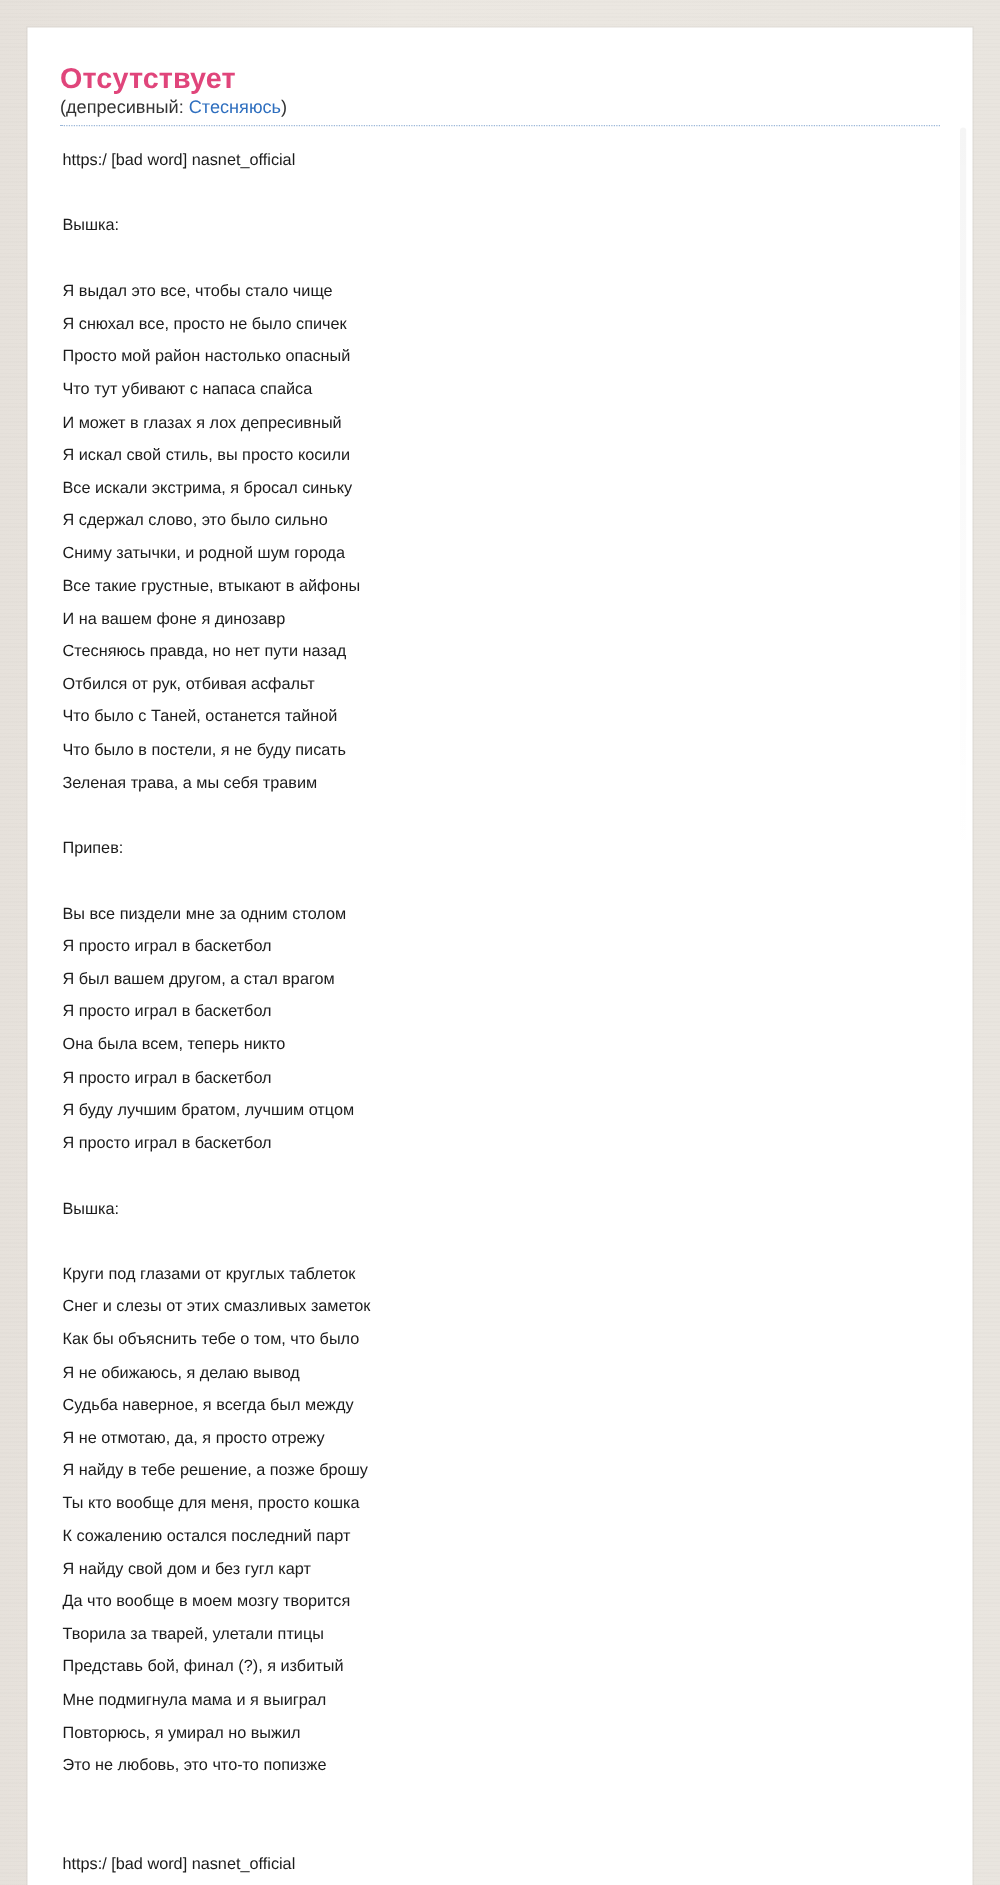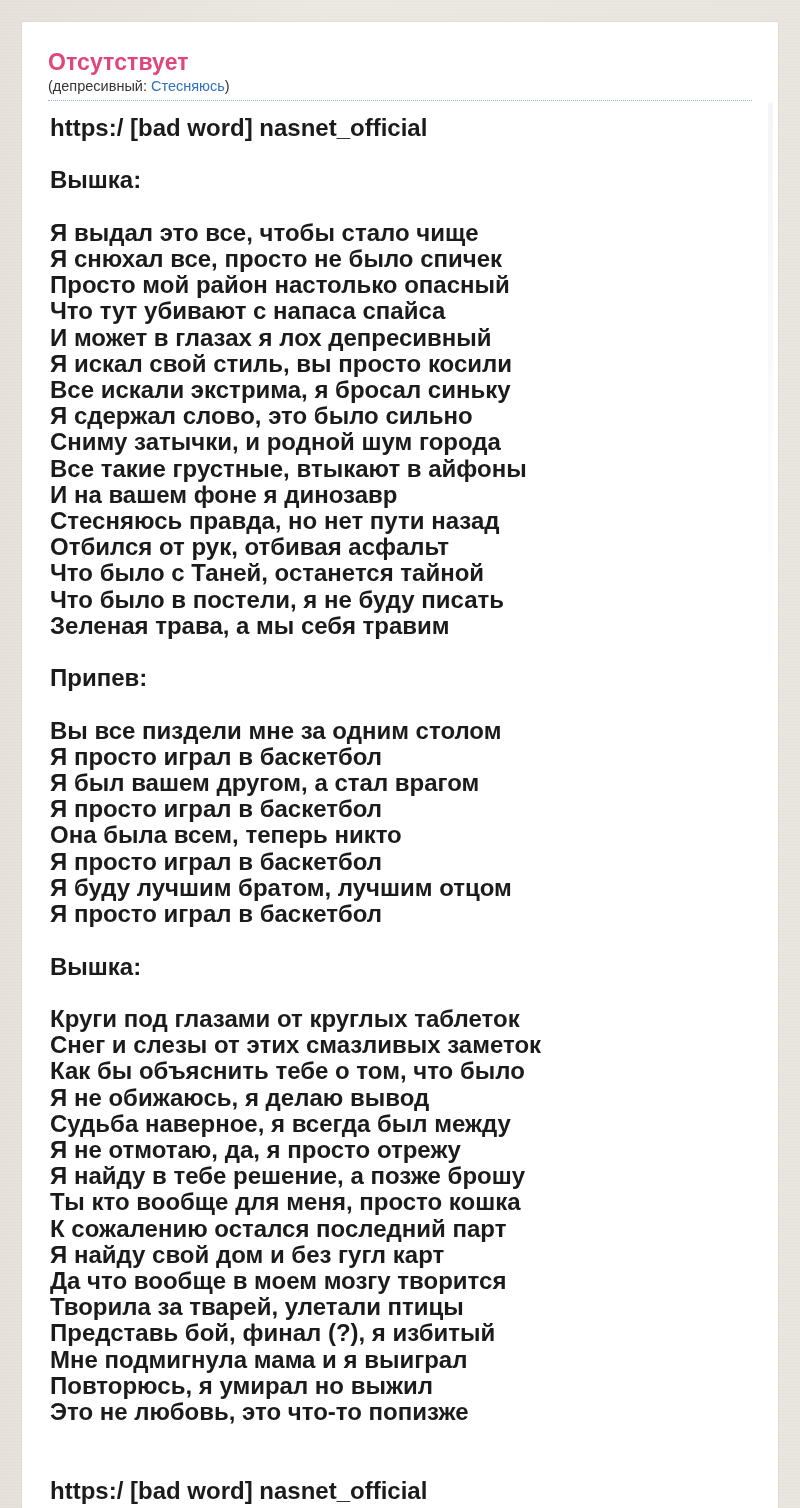--- a/index.html
+++ b/index.html
@@ -48,28 +48,27 @@
     color: #2f6fbf;
     text-decoration: none;
   }
   .divider {
     border: none;
     border-top: 1px dotted #9ab6d8;
     margin: 6px 0 14px 0;
     height: 0;
   }
   .lyrics {
-    font-size: 24px;
+    font-size: 13px;
     line-height: 26.2px;
     color: #1b1b1b;
     white-space: pre-wrap;
     font-family: "Liberation Sans", sans-serif;
     margin: 0;
     padding: 0 0 0 2px;
-    font-weight: bold;
   }
   .scroll-hint {
     position: absolute;
     right: 5px;
     top: 80px;
     width: 5px;
     height: 600px;
     background: linear-gradient(180deg, rgba(0,0,0,0.04), rgba(0,0,0,0.0));
     border-radius: 3px;
   }

